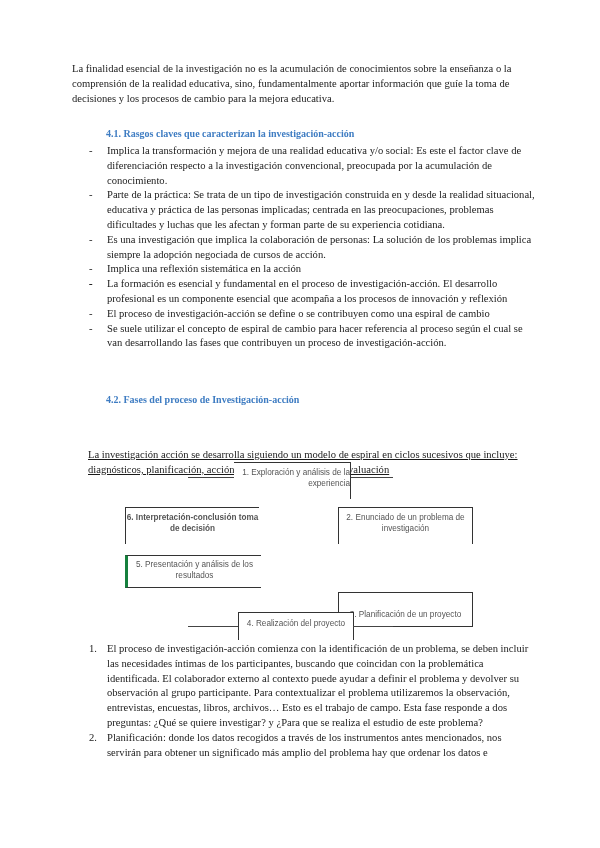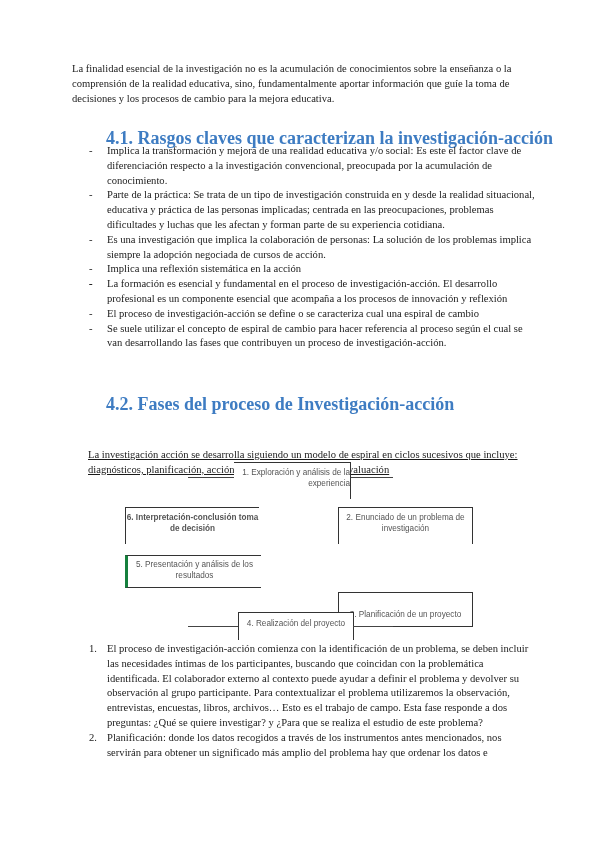--- a/index.html
+++ b/index.html
@@ -1,20 +1,20 @@
 <!DOCTYPE html>
 <html><head>
 <meta charset="utf-8">
 <style>
   html, body { margin:0; padding:0; background:#ffffff; }
   body { width:600px; height:848px; position:relative; overflow:hidden;
          font-family:"Liberation Serif", "DejaVu Serif", serif; color:#1a1a1a; }
   .page { position:absolute; left:0; top:0; width:600px; height:800px; }
   .para { position:absolute; left:72px; width:462px; font-size:10.6px; line-height:14.8px; }
-  .heading { position:absolute; left:106px; font-size:18px; font-weight:bold; color:#3e7cc2; }
+  .heading { position:absolute; left:106px; font-size:10px; font-weight:bold; color:#3e7cc2; }
   .dash-list { position:absolute; left:72px; width:466px; margin:0; padding:0; list-style:none; font-size:10.6px; line-height:14.8px; }
   .dash-list li { position:relative; padding-left:35px; }
   .dash-list li .dash { position:absolute; left:17px; top:0; }
   .num-list { position:absolute; left:72px; width:466px; margin:0; padding:0; list-style:none; font-size:10.6px; line-height:14.8px; }
   .num-list li { position:relative; padding-left:35px; }
   .num-list li .num { position:absolute; left:17px; top:0; }
   .intro2 { position:absolute; left:72px; width:470px; font-size:10.6px; line-height:14.8px; }
   
   .diagram { position:absolute; left:0; top:0; width:600px; height:848px; pointer-events:none; }
   .box { position:absolute; font-family:"Liberation Sans", "DejaVu Sans", sans-serif; font-size:8.2px; color:#555;
@@ -30,21 +30,21 @@
 
   <div class="heading" style="top:128px;">4.1. Rasgos claves que caracterizan la investigación-acción</div>
 
   <ul class="dash-list" style="top:144px;">
     <li><span class="dash">-</span><span>Implica la transformación y mejora de una realidad educativa y/o social: Es este el factor clave de diferenciación respecto a la investigación convencional, preocupada por la acumulación de conocimiento.</span></li>
     <li><span class="dash">-</span><span>Parte de la práctica: Se trata de un tipo de investigación construida en y desde la realidad situacional, educativa y práctica de las personas implicadas; centrada en las preocupaciones, problemas dificultades y luchas que les afectan y forman parte de su experiencia cotidiana.</span></li>
     <li><span class="dash">-</span><span>Es una investigación que implica la colaboración de personas: La solución de los problemas implica siempre la adopción negociada de cursos de acción.</span></li>
     <li><span class="dash">-</span><span>Implica una reflexión sistemática en la acción</span></li>
     <li><span class="dash">-</span></li>
     <li><span class="dash">-</span><span>La formación es esencial y fundamental en el proceso de investigación-acción. El desarrollo profesional es un componente esencial que acompaña a los procesos de innovación y reflexión</span></li>
-    <li><span class="dash">-</span><span>El proceso de investigación-acción se define o se caracteriza cual una espiral de cambio</span></li>
+    <li><span class="dash">-</span><span>El proceso de investigación-acción se define o se contribuyen como una espiral de cambio</span></li>
     <li><span class="dash">-</span><span>Se suele utilizar el concepto de espiral de cambio para hacer referencia al proceso según el cual se van desarrollando las fases que contribuyen un proceso de investigación-acción.</span></li>
   </ul>
 
   <div class="heading" style="top:394px;">4.2. Fases del proceso de Investigación-acción</div>
 
   <p class="intro2" style="top:432px; margin:16px;text-decoration:underline;"> La investigación acción se desarrolla siguiendo un modelo de espiral en ciclos sucesivos que incluye: diagnósticos, planificación, acción, observación y reflexión-evaluación</p>
 
   <div class="diagram">
 
     <div class="line" style="left:188px; top:477px; width:46px;"></div>

